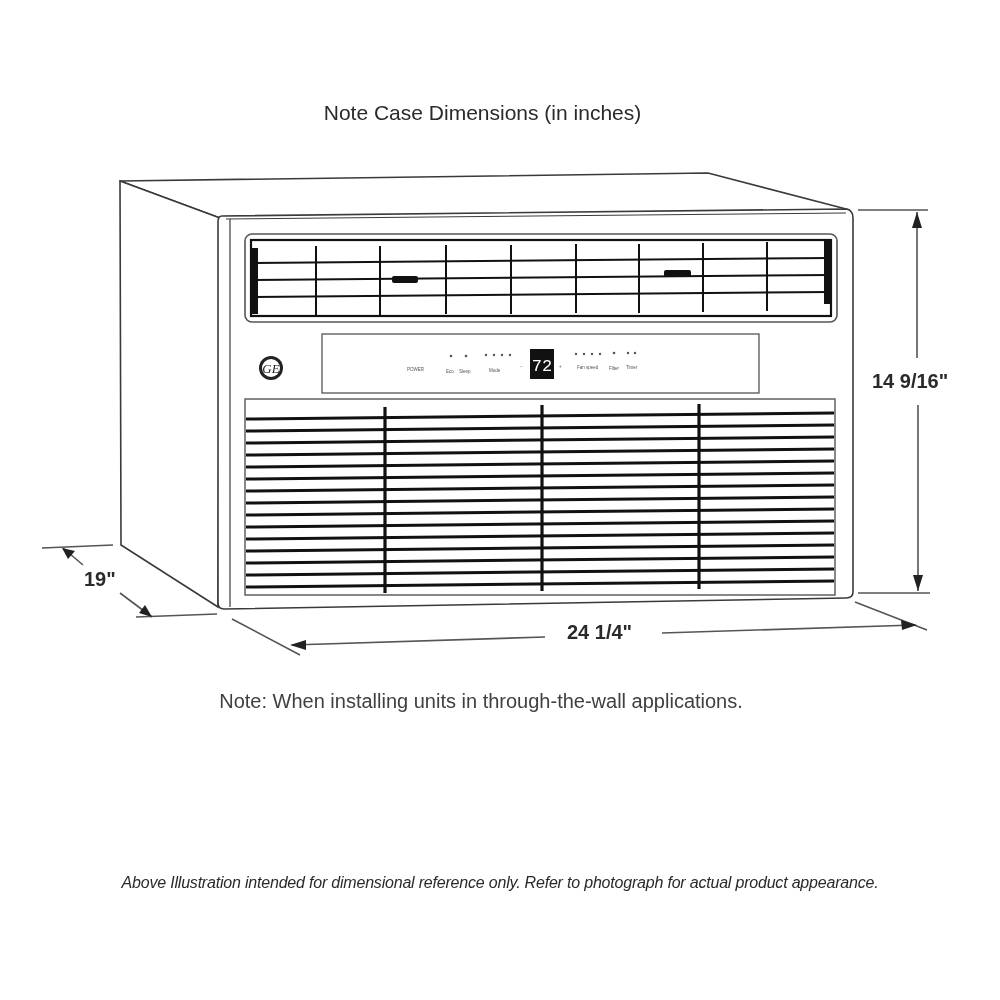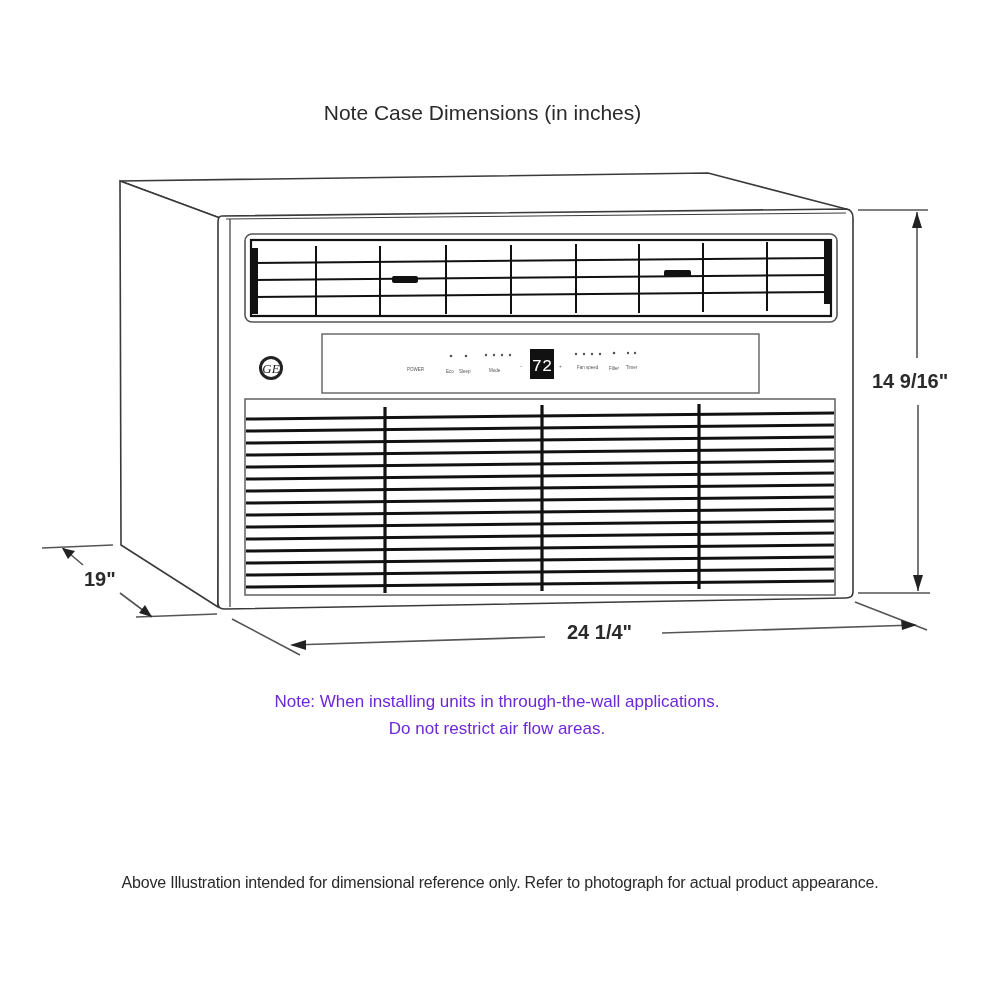--- a/index.html
+++ b/index.html
@@ -2,22 +2,22 @@
 <html><head>
 <meta charset="utf-8">
 <style>
   html,body{margin:0;padding:0;background:#ffffff;}
   body{width:1000px;height:1000px;position:relative;overflow:hidden;font-family:"Liberation Sans",sans-serif;color:#222;}
   .abs{position:absolute;}
   #title{left:0;width:965px;top:101px;text-align:center;font-size:21px;color:#2a2a2a;}
   #dim-height{left:872px;top:370px;font-size:20px;font-weight:bold;color:#2a2a2a;white-space:nowrap;}
   #dim-depth{left:84px;top:568px;font-size:20px;font-weight:bold;color:#2a2a2a;}
   #dim-width{left:567px;top:621px;font-size:20px;font-weight:bold;color:#2a2a2a;white-space:nowrap;}
-  #note{left:16px;width:962px;top:688px;text-align:center;font-size:17px;line-height:27px;color:#6d28d9;}
-  #disclaimer{left:0;width:1000px;top:874px;text-align:center;font-size:16px;color:#2a2a2a;letter-spacing:-0.2px;}
+  #note{left:0;width:962px;top:688px;text-align:center;font-size:20px;line-height:27px;color:#404040;}
+  #disclaimer{left:0;width:1000px;top:874px;text-align:center;font-size:16px;color:#2a2a2a;letter-spacing:-0.2px;font-style:italic;}
   svg#drawing{position:absolute;left:0;top:0;}
   .ctl{font-size:4.5px;fill:#555;font-family:"Liberation Sans",sans-serif;}
 </style>
 </head>
 <body>
 
 <svg id="drawing" width="1000" height="1000" viewBox="0 0 1000 1000">
   <g stroke="#3a3a3a" fill="none" stroke-width="1.6">
 
     <polygon points="120,181 708,173 850,210 220,218" fill="#ffffff"></polygon>
@@ -137,15 +137,14 @@
     <polygon points="917,625 901,620 902,630"></polygon>
   </g>
 </svg>
 
 <div id="title" class="abs">Note Case Dimensions (in inches)</div>
 <div id="dim-height" class="abs">14 9/16"</div>
 <div id="dim-depth" class="abs">19"</div>
 <div id="dim-width" class="abs">24 1/4"</div>
 <div id="note" class="abs">
   <div>Note: When installing units in through-the-wall applications.</div>
-  <div>Do not restrict air flow areas.</div>
 </div>
 <div id="disclaimer" class="abs">Above Illustration intended for dimensional reference only. Refer to photograph for actual product appearance.</div>
 
 </body></html>

